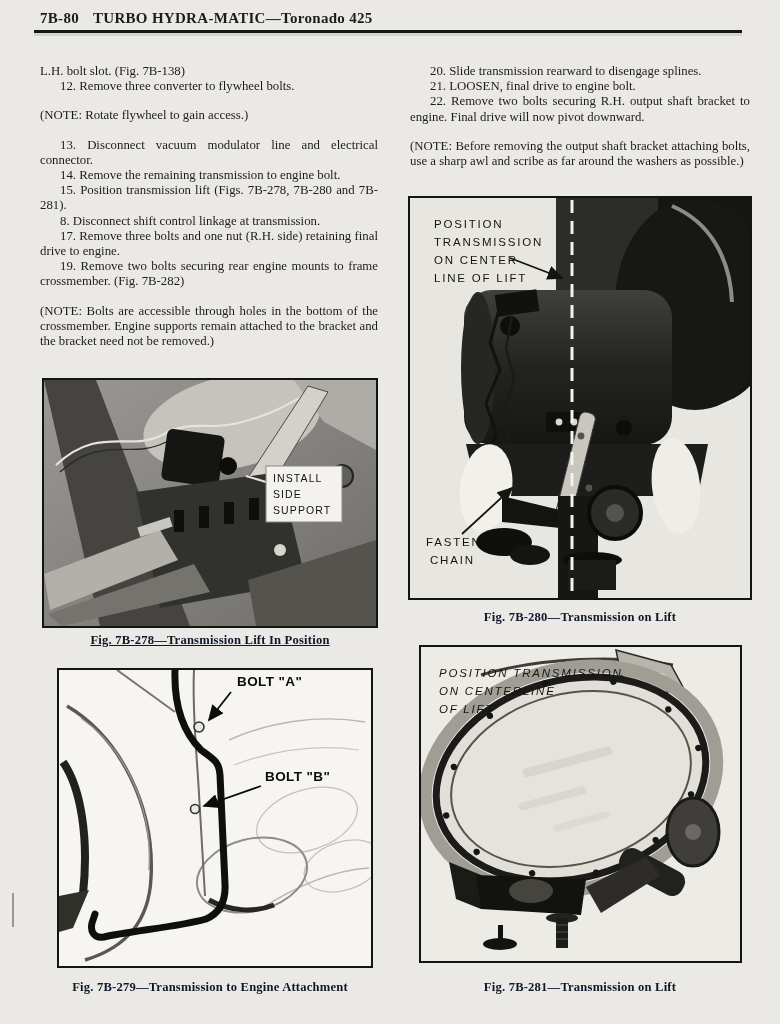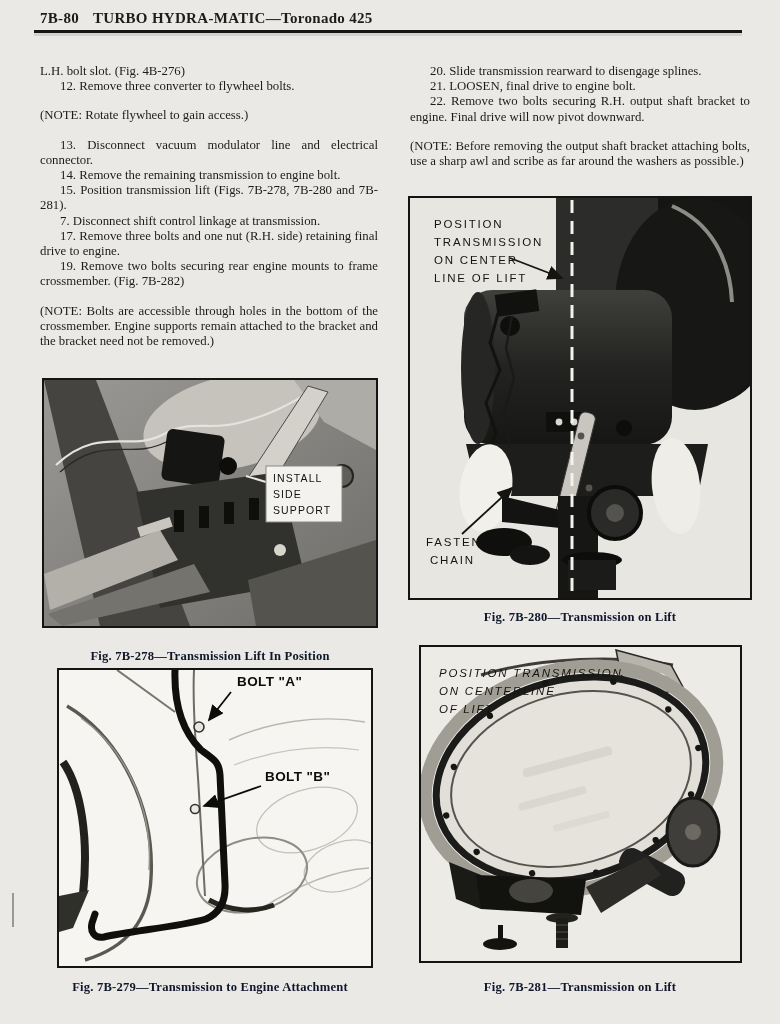--- a/index.html
+++ b/index.html
@@ -34,27 +34,27 @@
 <body>
 
 <div id="page">
 
   <div id="hdr">
     <span class="sec">7B-80</span><span>TURBO HYDRA-MATIC—Toronado 425</span>
   </div>
   <div id="rule"></div>
 
   <div id="colL" class="col">
-    <p class="para">L.H. bolt slot. (Fig. 4B-276)</p>
+    <p class="para">L.H. bolt slot. (Fig. 7B-138)</p>
     <p class="para num">12. Remove three converter to flywheel bolts.</p>
     <p class="para note gapafter">(NOTE: Rotate flywheel to gain access.)</p>
     <p class="para num">13. Disconnect vacuum modulator line and electrical connector.</p>
     <p class="para num">14. Remove the remaining transmission to engine bolt.</p>
     <p class="para num">15. Position transmission lift (Figs. 7B-278, 7B-280 and 7B-281).</p>
-    <p class="para num">7. Disconnect shift control linkage at transmission.</p>
+    <p class="para num">8. Disconnect shift control linkage at transmission.</p>
     <p class="para num">17. Remove three bolts and one nut (R.H. side) retaining final drive to engine.</p>
     <p class="para num">19. Remove two bolts securing rear engine mounts to frame crossmember. (Fig. 7B-282)</p>
     <p class="para note">(NOTE: Bolts are accessible through holes in the bottom of the crossmember. Engine supports remain attached to the bracket and the bracket need not be removed.)</p>
   </div>
 
   <div id="colR" class="col">
     <p class="para num">20. Slide transmission rearward to disengage splines.</p>
     <p class="para num">21. LOOSEN, final drive to engine bolt.</p>
     <p class="para num">22. Remove two bolts securing R.H. output shaft bracket to engine. Final drive will now pivot downward.</p>
     <p class="para note">(NOTE: Before removing the output shaft bracket attaching bolts, use a sharp awl and scribe as far around the washers as possible.)</p>
@@ -88,21 +88,21 @@
       <circle cx="298" cy="96" r="11" fill="#605e58" stroke="#23231f" stroke-width="2"></circle>
       <circle cx="236" cy="170" r="6" fill="#d8d5cd"></circle>
       <rect x="94" y="142" width="34" height="10" fill="#c9c6bf" transform="rotate(-18 111 147)"></rect>
       <line x1="222" y1="102" x2="202" y2="96" stroke="#e8e6e0" stroke-width="2"></line>
       <rect x="222" y="86" width="76" height="56" fill="#f4f2ee" stroke="#8a8884" stroke-width="1"></rect>
       <text class="taglabel" x="229" y="102">INSTALL</text>
       <text class="taglabel" x="229" y="118">SIDE</text>
       <text class="taglabel" x="229" y="134">SUPPORT</text>
     </svg>
   </div>
-  <div class="caption" style="left:40px;top:649px;width:340px;">Fig. 7B-278—Transmission Lift In Position</div>
+  <div class="caption" style="left:40px;top:633px;width:340px;text-decoration:underline;">Fig. 7B-278—Transmission Lift In Position</div>
 
   <div class="fig" style="left:408px;top:196px;width:344px;height:404px;background:#e8e6e1;">
     <svg width="340" height="400" viewBox="0 0 340 400">
       <defs>
         <linearGradient id="caseGrad" x1="0" y1="0" x2="0" y2="1">
           <stop offset="0" stop-color="#3f3f3c"></stop>
             <stop offset=".5" stop-color="#232321"></stop>
             <stop offset="1" stop-color="#161614"></stop>
         </linearGradient>
         <marker id="arr" markerWidth="10" markerHeight="8" refX="8" refY="4" orient="auto">

